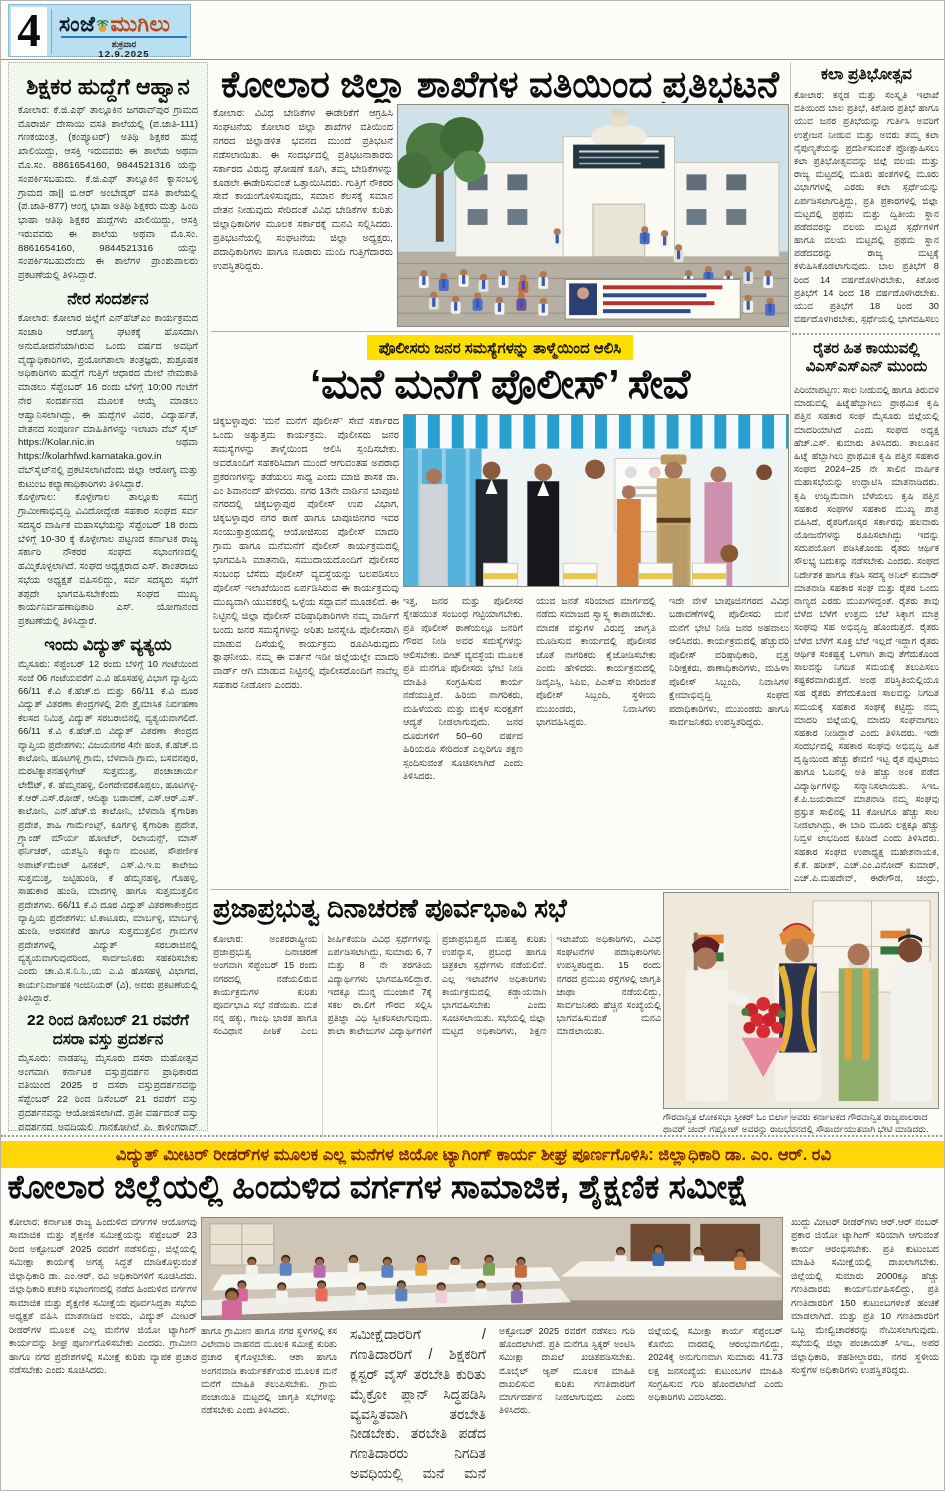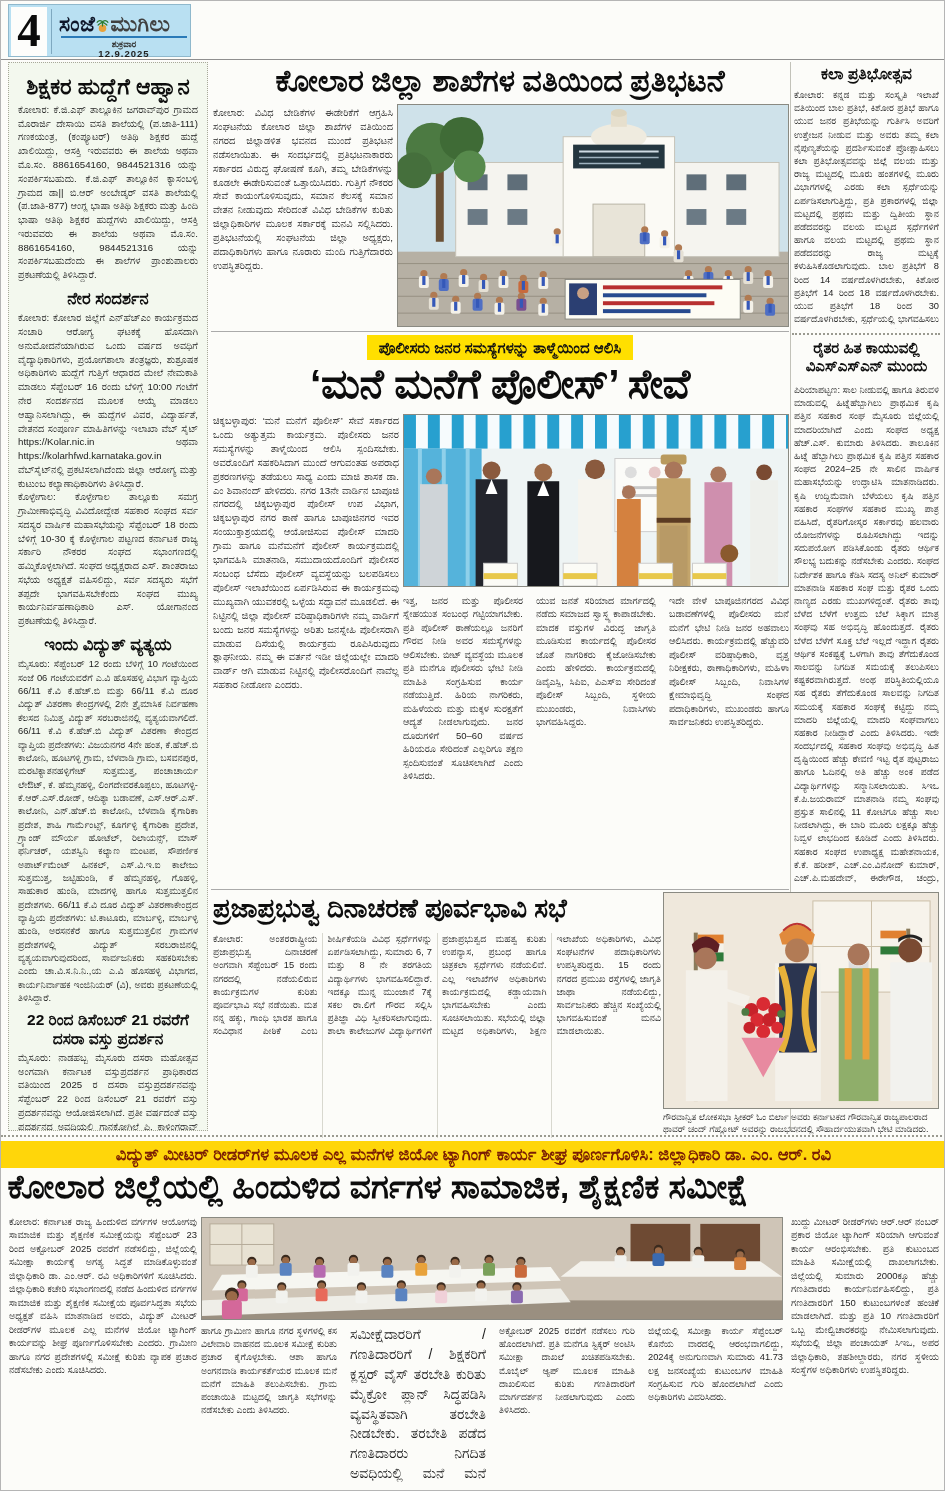--- a/index.html
+++ b/index.html
@@ -33,41 +33,41 @@
 
   <div id="masthead-blue" class="abs" style="left:7px;top:3px;width:183px;height:53px;">
     <div class="abs" style="left:2px;top:2px;width:36px;height:49px;background:#fdfdfb;text-align:center;">
       <span id="page-num">4</span>
     </div>
     <div class="abs rule-v" style="left:42px;top:4px;height:45px;background:#7fa9c0;"></div>
     <div id="logo-row" class="abs" style="left:50px;top:7px;width:130px;white-space:nowrap;">
       <span style="color:#0f172a;">ಸಂಜೆ</span><span style="display:inline-block;width:15px;height:15px;vertical-align:-2px;"><svg viewBox="0 0 16 16">
             <circle cx="8" cy="11" r="4" fill="#e8a23b"></circle>
             <path d="M8 9 L8 3 M8 4 C5 2 3 3 2 5 M8 4 C11 2 13 3 14 5 M8 4 C6 6 4 6 3 8 M8 4 C10 6 12 6 13 8" stroke="#2e7d32" fill="none" stroke-width="1.3"></path>
-          </svg></span><span style="color:#404040;text-align:center;">ಮುಗಿಲು</span>
+          </svg></span><span style="color:#c2410c;text-align:center;">ಮುಗಿಲು</span>
     </div>
     <div class="abs" style="left:52px;top:31px;width:126px;height:2px;background:#2a7ab8;"></div>
     <div class="abs" style="left:50px;top:34px;width:130px;text-align:center;font-size:8.5px;font-weight:bold;color:#333;">ಶುಕ್ರವಾರ</div>
     <div class="abs" style="left:50px;top:43px;width:130px;text-align:center;font-size:9.5px;font-weight:bold;color:#222;letter-spacing:1px;">12.9.2025</div>
   </div>
   <div class="abs rule-h" style="left:0;top:58px;width:945px;"></div>
 
   <div id="left-rail" class="abs clip" style="left:7px;top:61px;width:200px;height:1069px;">
     <div class="ttl" style="font-size:22px;">ಶಿಕ್ಷಕರ ಹುದ್ದೆಗೆ ಆಹ್ವಾನ</div>
     <div class="bd j" style="font-size:9.7px;">ಕೋಲಾರ: ಕೆ.ಜಿ.ಎಫ್ ತಾಲ್ಲೂಕಿನ ಜಗರಾವ್‌ಪುರ ಗ್ರಾಮದ ಮೊರಾರ್ಜಿ ದೇಸಾಯಿ ವಸತಿ ಶಾಲೆಯಲ್ಲಿ (ಪ.ಜಾತಿ-111) ಗಣಕಯಂತ್ರ, (ಕಂಪ್ಯೂಟರ್) ಅತಿಥಿ ಶಿಕ್ಷಕರ ಹುದ್ದೆ ಖಾಲಿಯಿದ್ದು, ಆಸಕ್ತಿ ಇರುವವರು ಈ ಶಾಲೆಯ ಅಥವಾ ಮೊ.ಸಂ. 8861654160, 9844521316 ಯನ್ನು ಸಂಪರ್ಕಿಸಬಹುದು. ಕೆ.ಜಿ.ಎಫ್ ತಾಲ್ಲೂಕಿನ ಕ್ಯಾಸಂಬಳ್ಳಿ ಗ್ರಾಮದ ಡಾ|| ಬಿ.ಆರ್ ಅಂಬೇಡ್ಕರ್ ವಸತಿ ಶಾಲೆಯಲ್ಲಿ (ಪ.ಜಾತಿ-877) ಆಂಗ್ಲ ಭಾಷಾ ಅತಿಥಿ ಶಿಕ್ಷಕರು ಮತ್ತು ಹಿಂದಿ ಭಾಷಾ ಅತಿಥಿ ಶಿಕ್ಷಕರ ಹುದ್ದೆಗಳು ಖಾಲಿಯಿದ್ದು, ಆಸಕ್ತಿ ಇರುವವರು ಈ ಶಾಲೆಯ ಅಥವಾ ಮೊ.ಸಂ. 8861654160, 9844521316 ಯನ್ನು ಸಂಪರ್ಕಿಸಬಹುದೆಂದು ಈ ಶಾಲೆಗಳ ಪ್ರಾಂಶುಪಾಲರು ಪ್ರಕಟಣೆಯಲ್ಲಿ ತಿಳಿಸಿದ್ದಾರೆ.</div>
     <div class="ttl" style="font-size:16.5px;">ನೇರ ಸಂದರ್ಶನ</div>
     <div class="bd j" style="font-size:9.7px;">ಕೋಲಾರ: ಕೋಲಾರ ಜಿಲ್ಲೆಗೆ ಎನ್‌ಹೆಚ್‌ಎಂ ಕಾರ್ಯಕ್ರಮದ ಸಂಚಾರಿ ಆರೋಗ್ಯ ಘಟಕಕ್ಕೆ ಹೊಸದಾಗಿ ಅನುಮೋದನೆಯಾಗಿರುವ ಒಂದು ವರ್ಷದ ಅವಧಿಗೆ ವೈದ್ಯಾಧಿಕಾರಿಗಳು, ಪ್ರಯೋಗಶಾಲಾ ತಂತ್ರಜ್ಞರು, ಶುಶ್ರೂಷಕ ಅಧಿಕಾರಿಗಳು ಹುದ್ದೆಗೆ ಗುತ್ತಿಗೆ ಆಧಾರದ ಮೇಲೆ ನೇಮಕಾತಿ ಮಾಡಲು ಸೆಪ್ಟೆಂಬರ್ 16 ರಂದು ಬೆಳಿಗ್ಗೆ 10:00 ಗಂಟೆಗೆ ನೇರ ಸಂದರ್ಶನದ ಮೂಲಕ ಆಯ್ಕೆ ಮಾಡಲು ಆಹ್ವಾನಿಸಲಾಗಿದ್ದು, ಈ ಹುದ್ದೆಗಳ ವಿವರ, ವಿದ್ಯಾರ್ಹತೆ, ವೇತನದ ಸಂಪೂರ್ಣ ಮಾಹಿತಿಗಳನ್ನು ಇಲಾಖಾ ವೆಬ್ ಸೈಟ್ https://Kolar.nic.in ಅಥವಾ https://kolarhfwd.karnataka.gov.in ವೆಬ್‌ಸೈಟ್‌ನಲ್ಲಿ ಪ್ರಕಟಿಸಲಾಗಿದೆಂದು ಜಿಲ್ಲಾ ಆರೋಗ್ಯ ಮತ್ತು ಕುಟುಂಬ ಕಲ್ಯಾಣಾಧಿಕಾರಿಗಳು ತಿಳಿಸಿದ್ದಾರೆ.</div>
     <div class="bd j" style="font-size:9.7px;">ಕೊಳ್ಳೇಗಾಲ: ಕೊಳ್ಳೇಗಾಲ ತಾಲ್ಲೂಕು ಸಮಗ್ರ ಗ್ರಾಮೀಣಾಭಿವೃದ್ಧಿ ವಿವಿದೋದ್ದೇಶ ಸಹಕಾರ ಸಂಘದ ಸರ್ವ ಸದಸ್ಯರ ವಾರ್ಷಿಕ ಮಹಾಸಭೆಯನ್ನು ಸೆಪ್ಟೆಂಬರ್ 18 ರಂದು ಬೆಳಿಗ್ಗೆ 10-30 ಕ್ಕೆ ಕೊಳ್ಳೇಗಾಲ ಪಟ್ಟಣದ ಕರ್ನಾಟಕ ರಾಜ್ಯ ಸರ್ಕಾರಿ ನೌಕರರ ಸಂಘದ ಸಭಾಂಗಣದಲ್ಲಿ ಹಮ್ಮಿಕೊಳ್ಳಲಾಗಿದೆ. ಸಂಘದ ಅಧ್ಯಕ್ಷರಾದ ಎಸ್. ಶಾಂತರಾಜು ಸಭೆಯ ಅಧ್ಯಕ್ಷತೆ ವಹಿಸಲಿದ್ದು, ಸರ್ವ ಸದಸ್ಯರು ಸಭೆಗೆ ತಪ್ಪದೇ ಭಾಗವಹಿಸಬೇಕೆಂದು ಸಂಘದ ಮುಖ್ಯ ಕಾರ್ಯನಿರ್ವಹಣಾಧಿಕಾರಿ ಎಸ್. ಯೋಗಾನಂದ ಪ್ರಕಟಣೆಯಲ್ಲಿ ತಿಳಿಸಿದ್ದಾರೆ.</div>
     <div class="ttl" style="font-size:16.5px;">ಇಂದು ವಿದ್ಯುತ್ ವ್ಯತ್ಯಯ</div>
     <div class="bd j" style="font-size:9.4px;">ಮೈಸೂರು: ಸೆಪ್ಟೆಂಬರ್ 12 ರಂದು ಬೆಳಿಗ್ಗೆ 10 ಗಂಟೆಯಿಂದ ಸಂಜೆ 06 ಗಂಟೆಯವರೆಗೆ ಎ.ವಿ ಹೊಸಹಳ್ಳಿ ವಿಭಾಗ ವ್ಯಾಪ್ತಿಯ 66/11 ಕೆ.ವಿ ಕೆ.ಹೆಚ್.ಬಿ ಮತ್ತು 66/11 ಕೆ.ವಿ ದೂರ ವಿದ್ಯುತ್ ವಿತರಣಾ ಕೇಂದ್ರಗಳಲ್ಲಿ 2ನೇ ತ್ರೈಮಾಸಿಕ ನಿರ್ವಹಣಾ ಕೆಲಸದ ನಿಮಿತ್ತ ವಿದ್ಯುತ್ ಸರಬರಾಜಿನಲ್ಲಿ ವ್ಯತ್ಯಯವಾಗಲಿದೆ. 66/11 ಕೆ.ವಿ ಕೆ.ಹೆಚ್.ಬಿ ವಿದ್ಯುತ್ ವಿತರಣಾ ಕೇಂದ್ರದ ವ್ಯಾಪ್ತಿಯ ಪ್ರದೇಶಗಳು: ವಿಜಯನಗರ 4ನೇ ಹಂತ, ಕೆ.ಹೆಚ್.ಬಿ ಕಾಲೋನಿ, ಹೂಟಗಳ್ಳಿ ಗ್ರಾಮ, ಬೆಳವಾಡಿ ಗ್ರಾಮ, ಬಸವನಪುರ, ಮರಟಿಕ್ಯಾತನಹಳ್ಳಿಗೇಟ್ ಸುತ್ತಮುತ್ತ, ಪಂಚಾಚಾರ್ಯ ಲೇಔಟ್, ಕೆ. ಹೆಮ್ಮನಹಳ್ಳಿ, ಲಿಂಗದೇವರಕೊಪ್ಪಲು, ಹೂಟಗಳ್ಳಿ-ಕೆ.ಆರ್.ಎಸ್.ರೋಡ್, ಆದಿತ್ಯಾ ಬಡಾವಣೆ, ಎಸ್.ಆರ್.ಎಸ್. ಕಾಲೋನಿ, ಎನ್.ಹೆಚ್.ಬಿ ಕಾಲೋನಿ, ಬೆಳವಾಡಿ ಕೈಗಾರಿಕಾ ಪ್ರದೇಶ, ಶಾಹಿ ಗಾರ್ಮೆಂಟ್ಸ್, ಕೂರ್ಗಳ್ಳಿ ಕೈಗಾರಿಕಾ ಪ್ರದೇಶ, ಗ್ರ್ಯಾಂಡ್ ಮೌರ್ಯ ಹೋಟೆಲ್, ರಿಲಾಯನ್ಸ್, ಮಾಸ್ ಫರ್ನಿಚರ್, ಯಶಸ್ವಿನಿ ಕಲ್ಯಾಣ ಮಂಟಪ, ಸೌಪರ್ಣಿಕ ಅಪಾರ್ಟ್‌ಮೆಂಟ್ ಹಿನಕಲ್, ಎಸ್.ವಿ.ಇ.ಐ ಕಾಲೇಜು ಸುತ್ತಮುತ್ತ, ಜಟ್ಟಿಹುಂಡಿ, ಕೆ ಹೆಮ್ಮನಹಳ್ಳಿ, ಗೊಹಳ್ಳಿ, ಸಾಹುಕಾರ ಹುಂಡಿ, ಮಾದಗಳ್ಳಿ ಹಾಗೂ ಸುತ್ತಮುತ್ತಲಿನ ಪ್ರದೇಶಗಳು. 66/11 ಕೆ.ವಿ ದೂರ ವಿದ್ಯುತ್ ವಿತರಣಾಕೇಂದ್ರದ ವ್ಯಾಪ್ತಿಯ ಪ್ರದೇಶಗಳು: ಟಿ.ಕಾಟೂರು, ಮಾರ್ಬಳ್ಳಿ, ಮಾರ್ಬಳ್ಳಿ ಹುಂಡಿ, ಅರಸನಕೆರೆ ಹಾಗೂ ಸುತ್ತಮುತ್ತಲಿನ ಗ್ರಾಮಗಳ ಪ್ರದೇಶಗಳಲ್ಲಿ ವಿದ್ಯುತ್ ಸರಬರಾಜಿನಲ್ಲಿ ವ್ಯತ್ಯಯವಾಗುವುದರಿಂದ, ಸಾರ್ವಜನಿಕರು ಸಹಕರಿಸಬೇಕು ಎಂದು ಚಾ.ವಿ.ಸ.ನಿ.ನಿ.,ಯ ಎ.ವಿ ಹೊಸಹಳ್ಳಿ ವಿಭಾಗದ, ಕಾರ್ಯನಿರ್ವಾಹಕ ಇಂಜಿನಿಯರ್ (ವಿ), ಅವರು ಪ್ರಕಟಣೆಯಲ್ಲಿ ತಿಳಿಸಿದ್ದಾರೆ.</div>
     <div class="ttl" style="font-size:15.5px;">22 ರಿಂದ ಡಿಸೆಂಬರ್ 21 ರವರೆಗೆ ದಸರಾ ವಸ್ತು ಪ್ರದರ್ಶನ</div>
     <div class="bd j" style="font-size:9.7px;">ಮೈಸೂರು: ನಾಡಹಬ್ಬ ಮೈಸೂರು ದಸರಾ ಮಹೋತ್ಸವ ಅಂಗವಾಗಿ ಕರ್ನಾಟಕ ವಸ್ತುಪ್ರದರ್ಶನ ಪ್ರಾಧಿಕಾರದ ವತಿಯಿಂದ 2025 ರ ದಸರಾ ವಸ್ತುಪ್ರದರ್ಶನವನ್ನು ಸೆಪ್ಟೆಂಬರ್ 22 ರಿಂದ ಡಿಸೆಂಬರ್ 21 ರವರೆಗೆ ವಸ್ತು ಪ್ರದರ್ಶನವನ್ನು ಆಯೋಜಿಸಲಾಗಿದೆ. ಪ್ರತೀ ವರ್ಷದಂತೆ ವಸ್ತು ಪ್ರದರ್ಶನದ ಅವಧಿಯಲ್ಲಿ ಗಾನಕೋಗಿಲೆ ಪಿ. ಕಾಳಿಂಗರಾವ್ ಗಾನಮಂಟಪದಲ್ಲಿ ಹೆಸರಾಂತ ಕಲಾವಿದರುಗಳಿಂದ ಸಾಂಸ್ಕೃತಿಕ ಕಾರ್ಯಕ್ರಮಗಳನ್ನು ಏರ್ಪಡಿಸಿಕೊಂಡು ಬರಲಾಗುತ್ತಿದೆ. ಈ ಸಂಬಂಧ ಸಾಂಸ್ಕೃತಿಕ ಕಾರ್ಯಕ್ರಮಗಳಿಗಾಗಿ ಕಳೆದ ಹಿಂದಿನ ಎರಡು ವರ್ಷಗಳಲ್ಲಿ ಸಾಕಷ್ಟು / ಹೆಚ್ಚಿನ ಸಂಖ್ಯೆಯಲ್ಲಿ ಕಲಾವಿದರುಗಳಿಂದ ಅರ್ಜಿಗಳು ಸ್ವೀಕೃತಗೊಂಡಿದ್ದು, ಸ್ವೀಕೃತಗೊಂಡಿರುವ ಅರ್ಜಿಗಳಿಗೆ ಕಾರ್ಯಕ್ರಮ ನೀಡಲು ಸಾಧ್ಯವಾಗಿರುವುದಿಲ್ಲ, ಆದುದರಿಂದ 2025 ರ ದಸರಾ ವಸ್ತುಪ್ರದರ್ಶನದ ಅವಧಿಯಲ್ಲಿ ಸಾಂಸ್ಕೃತಿಕ ಕಾರ್ಯಕ್ರಮಗಳಿಗಾಗಿ ಯಾವುದೇ ಅರ್ಜಿಯನ್ನು ಈ ಬಾರಿ ಸ್ವೀಕರಿಸುತ್ತಿಲ್ಲ ಎಂದು ಕರ್ನಾಟಕ ವಸ್ತುಪ್ರದರ್ಶನ ಪ್ರಾಧಿಕಾರದ ಮುಖ್ಯ ಕಾರ್ಯನಿರ್ವಹಣಾಧಿಕಾರಿ ಅವರು ತಿಳಿಸಿದ್ದಾರೆ.</div>
   </div>
 
-  <div class="abs ttl clip" style="left:210px;top:62px;width:578px;height:40px;font-size:30px;font-family:Liberation Serif, serif;">ಕೋಲಾರ ಜಿಲ್ಲಾ ಶಾಖೆಗಳ ವತಿಯಿಂದ ಪ್ರತಿಭಟನೆ</div>
+  <div class="abs ttl clip" style="left:210px;top:62px;width:578px;height:40px;font-size:37px;">ಕೋಲಾರ ಜಿಲ್ಲಾ ಶಾಖೆಗಳ ವತಿಯಿಂದ ಪ್ರತಿಭಟನೆ</div>
   <div class="abs bd j clip" style="left:212px;top:105px;width:180px;height:221px;font-size:9.8px;">ಕೋಲಾರ: ವಿವಿಧ ಬೇಡಿಕೆಗಳ ಈಡೇರಿಕೆಗೆ ಆಗ್ರಹಿಸಿ ಸಂಘಟನೆಯ ಕೋಲಾರ ಜಿಲ್ಲಾ ಶಾಖೆಗಳ ವತಿಯಿಂದ ನಗರದ ಜಿಲ್ಲಾಡಳಿತ ಭವನದ ಮುಂದೆ ಪ್ರತಿಭಟನೆ ನಡೆಸಲಾಯಿತು. ಈ ಸಂದರ್ಭದಲ್ಲಿ ಪ್ರತಿಭಟನಾಕಾರರು ಸರ್ಕಾರದ ವಿರುದ್ಧ ಘೋಷಣೆ ಕೂಗಿ, ತಮ್ಮ ಬೇಡಿಕೆಗಳನ್ನು ಕೂಡಲೇ ಈಡೇರಿಸುವಂತೆ ಒತ್ತಾಯಿಸಿದರು. ಗುತ್ತಿಗೆ ನೌಕರರ ಸೇವೆ ಕಾಯಂಗೊಳಿಸುವುದು, ಸಮಾನ ಕೆಲಸಕ್ಕೆ ಸಮಾನ ವೇತನ ನೀಡುವುದು ಸೇರಿದಂತೆ ವಿವಿಧ ಬೇಡಿಕೆಗಳ ಕುರಿತು ಜಿಲ್ಲಾಧಿಕಾರಿಗಳ ಮೂಲಕ ಸರ್ಕಾರಕ್ಕೆ ಮನವಿ ಸಲ್ಲಿಸಿದರು. ಪ್ರತಿಭಟನೆಯಲ್ಲಿ ಸಂಘಟನೆಯ ಜಿಲ್ಲಾ ಅಧ್ಯಕ್ಷರು, ಪದಾಧಿಕಾರಿಗಳು ಹಾಗೂ ನೂರಾರು ಮಂದಿ ಗುತ್ತಿಗೆದಾರರು ಉಪಸ್ಥಿತರಿದ್ದರು.</div>
   <div class="abs photo" style="left:396px;top:103px;width:392px;height:223px;">
     <svg viewBox="0 0 392 223" preserveAspectRatio="none">
       <defs>
         <g id="pp">
             <circle cx="0" cy="0" r="3.6" fill="#b07a52"></circle>
             <rect x="-5" y="2.6" width="10" height="12" rx="2" fill="currentColor"></rect>
             <rect x="-1.6" y="2.6" width="3.2" height="9" fill="#3558b8"></rect>
           </g>
       </defs>

